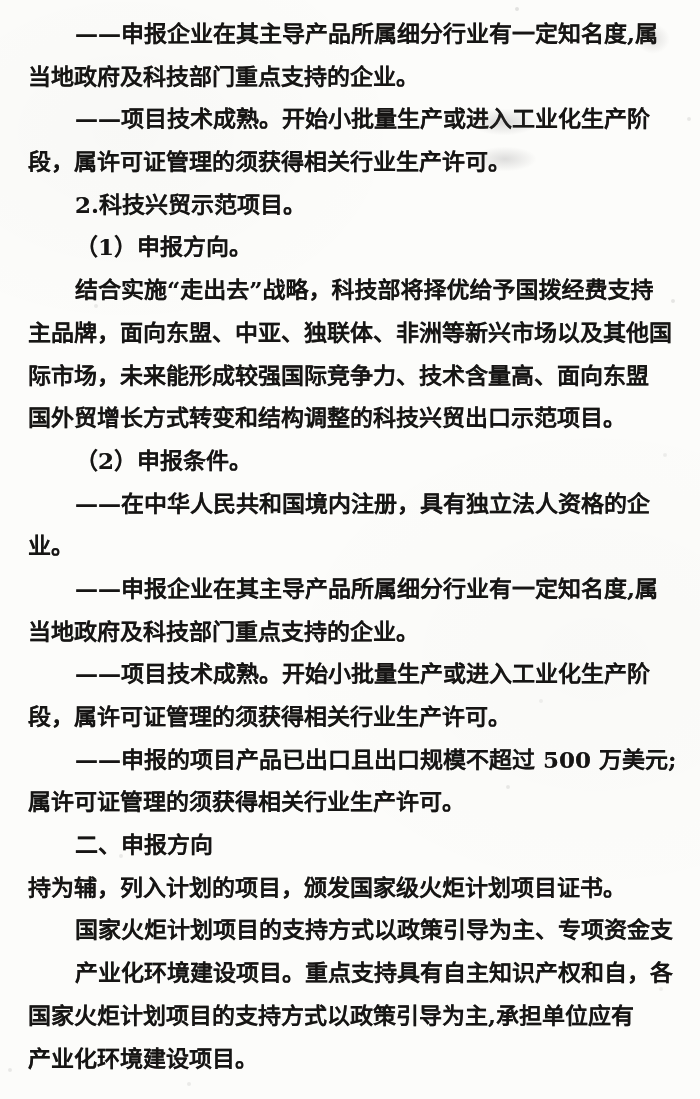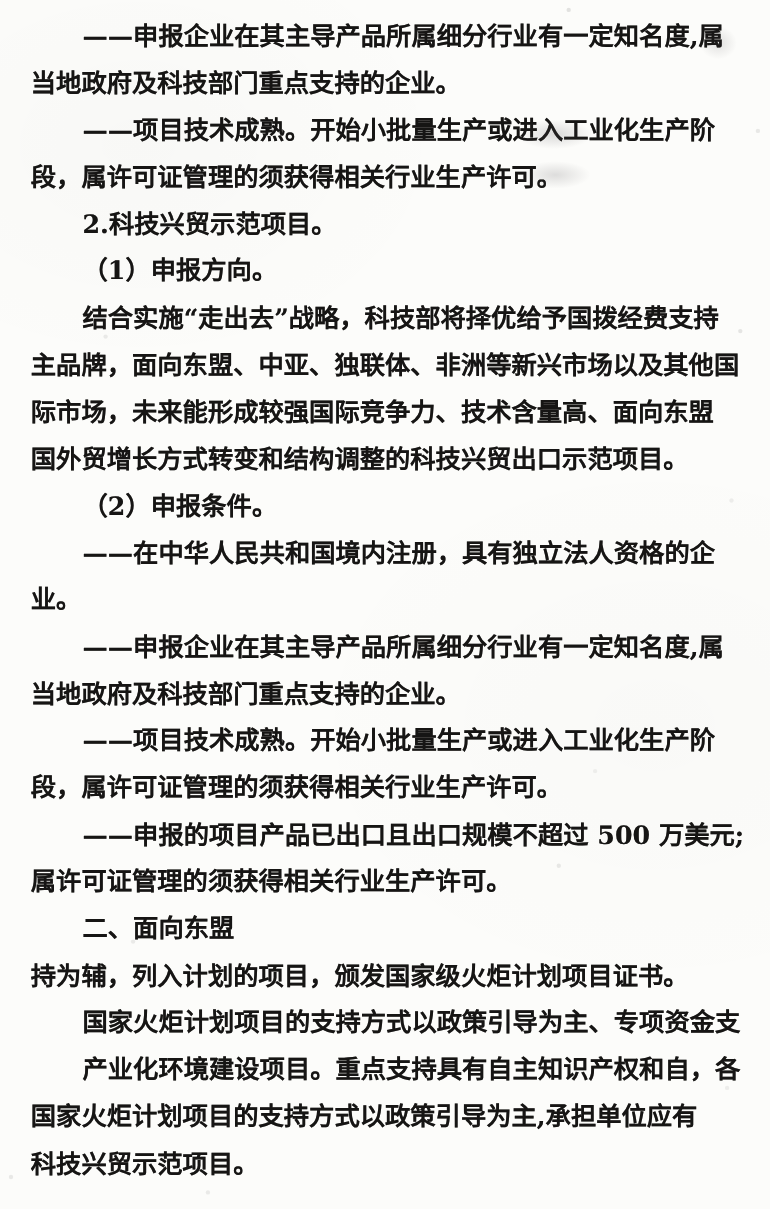--- a/index.html
+++ b/index.html
@@ -102,25 +102,25 @@
     <div class="line">国外贸增长方式转变和结构调整的科技兴贸出口示范项目。</div>
     <div class="line indent">（2）申报条件。</div>
     <div class="line indent">——在中华人民共和国境内注册，具有独立法人资格的企</div>
     <div class="line">业。</div>
     <div class="line indent">——申报企业在其主导产品所属细分行业有一定知名度,属</div>
     <div class="line">当地政府及科技部门重点支持的企业。</div>
     <div class="line indent">——项目技术成熟。开始小批量生产或进入工业化生产阶</div>
     <div class="line">段，属许可证管理的须获得相关行业生产许可。</div>
     <div class="line indent">——申报的项目产品已出口且出口规模不超过 500 万美元;</div>
     <div class="line">属许可证管理的须获得相关行业生产许可。</div>
-    <div class="line indent">二、面向东盟</div>
+    <div class="line indent">二、申报方向</div>
     <div class="line">持为辅，列入计划的项目，颁发国家级火炬计划项目证书。</div>
     <div class="line indent">国家火炬计划项目的支持方式以政策引导为主、专项资金支</div>
     <div class="line indent">产业化环境建设项目。重点支持具有自主知识产权和自，各</div>
     <div class="line">国家火炬计划项目的支持方式以政策引导为主,承担单位应有</div>
-    <div class="line">科技兴贸示范项目。</div>
+    <div class="line">产业化环境建设项目。</div>
   </div>
 
   <div class="smudge smudge-1"></div>
   <div class="smudge smudge-2"></div>
   <div class="smudge smudge-3"></div>
   <div class="speckles"></div>
 </div>
 
 </body></html>

